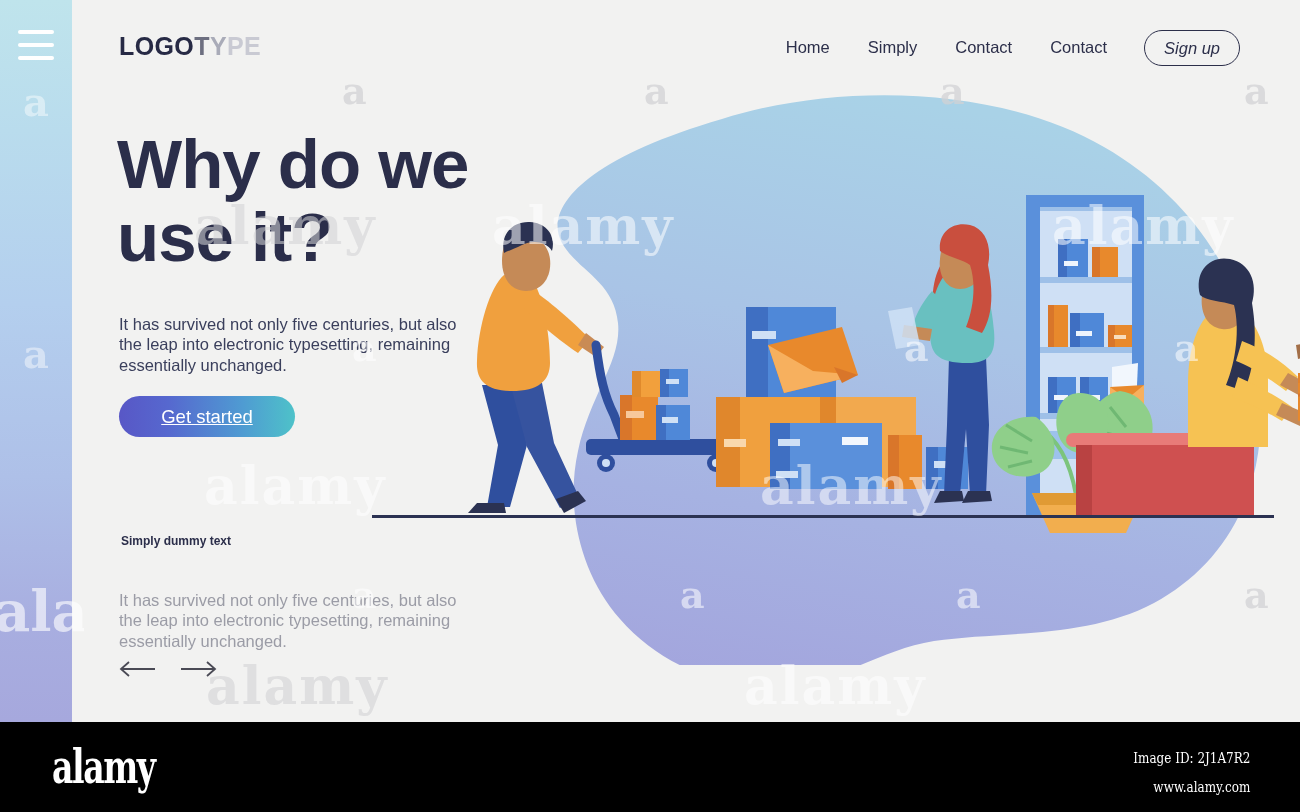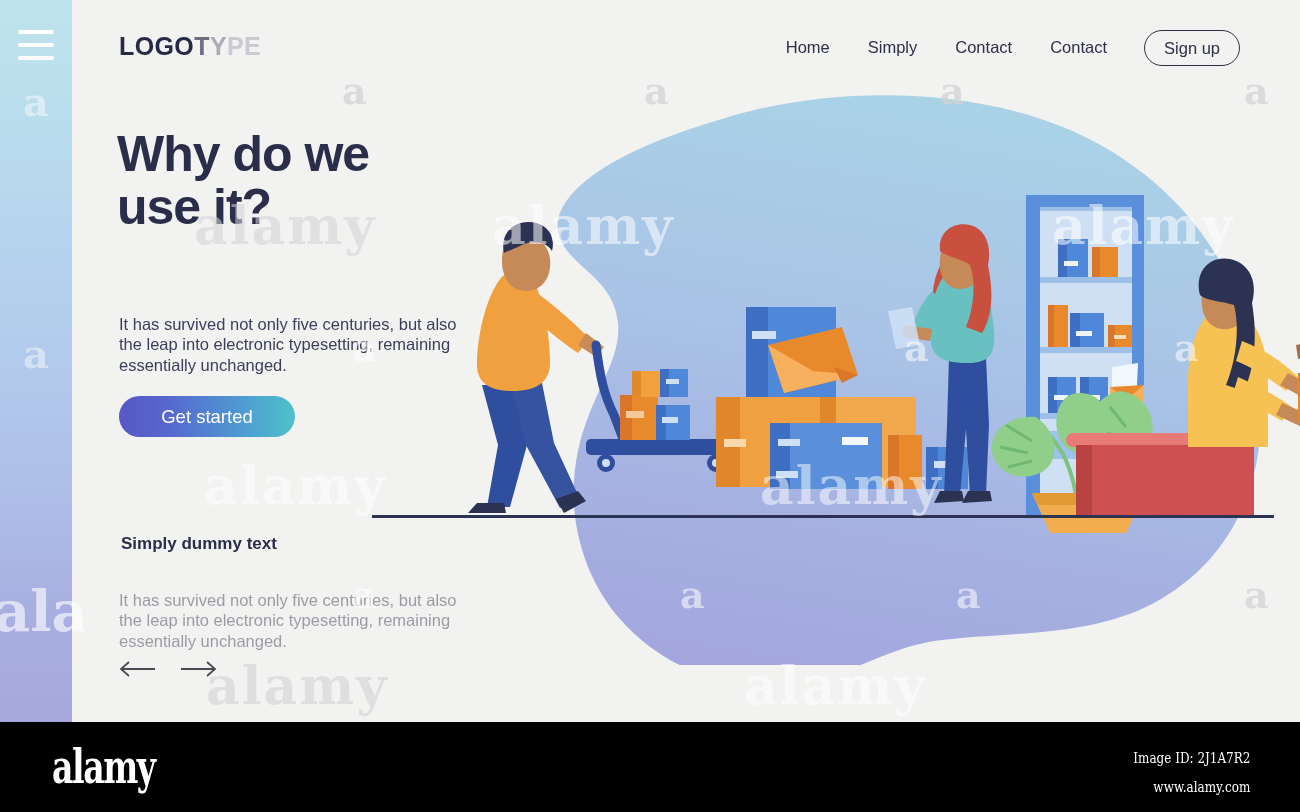--- a/index.html
+++ b/index.html
@@ -20,37 +20,37 @@
   
   .hdr{position:absolute;left:0;top:0;width:100%;height:94px;}
   .logo{position:absolute;left:35px;top:32px;font-size:25px;font-weight:700;letter-spacing:.4px;}
   .logo .l1{color:#272a45;}
   .logo .l2{color:#6d6f80;}
   .logo .l3{color:#a9abb8;}
   .logo .l4{color:#c9cad3;}
   .nav{position:absolute;right:0;top:30px;display:flex;align-items:flex-start;gap:0;}
   .nav a{color:#2c2f4a;font-size:16.5px;text-decoration:none;padding:0 19px;line-height:34px;}
   .signup{margin-left:18px;margin-right:72px;border:1.6px solid #2c2f4a;border-radius:20px;
-          padding:7px 22px;color:#2c2f4a;font-size:16.5px;text-decoration:none;line-height:1;}
+          padding:7px 22px;color:#2c2f4a;font-size:16.5px;text-decoration:none;line-height:1;font-style:italic;}
 
   
   .blob{position:absolute;left:398px;top:95px;width:800px;height:570px;}
 
   
   .illu{position:absolute;left:280px;top:95px;width:948px;height:440px;}
   .ground{position:absolute;left:288px;top:515px;width:902px;height:2.5px;background:#2b3252;}
 
   
-  .h1{position:absolute;left:33px;top:128px;width:430px;font-size:50px;line-height:1.06;
+  .h1{position:absolute;left:33px;top:128px;width:430px;font-size:69px;line-height:1.06;
       font-weight:700;color:#2b2e4a;letter-spacing:-1px;}
   .lead{position:absolute;left:35px;top:297px;width:345px;font-size:16.5px;line-height:1.26;color:#3a3f5c;}
   .cta{position:absolute;left:35px;top:396px;width:176px;height:41px;border-radius:21px;border:0;
        background:linear-gradient(90deg,#5857c6 0%,#5668cf 28%,#4f9bd2 70%,#4ec2c9 100%);
-       color:#fff;font-size:18.5px;font-family:"Liberation Sans",sans-serif;cursor:pointer;}
-  .sub-h{position:absolute;left:37px;top:534px;font-size:17px;font-weight:700;color:#2b2e4a;}
+       color:#fff;font-size:18.5px;font-family:"Liberation Sans",sans-serif;cursor:pointer;text-decoration:underline;}
+  .sub-h{position:absolute;left:37px;top:534px;font-size:12px;font-weight:700;color:#2b2e4a;}
   .sub-p{position:absolute;left:35px;top:573px;width:345px;font-size:16.5px;line-height:1.26;color:#9b9ca6;}
   .arrows{position:absolute;left:35px;top:660px;display:flex;gap:22px;}
   .arrows span{display:inline-block;cursor:pointer;}
 
   
   .wm{position:absolute;color:rgba(255,255,255,.55);font-family:"DejaVu Serif",serif;
       font-weight:700;pointer-events:none;user-select:none;}
   .wm.grey{color:rgba(210,210,212,.75);}
 
   

